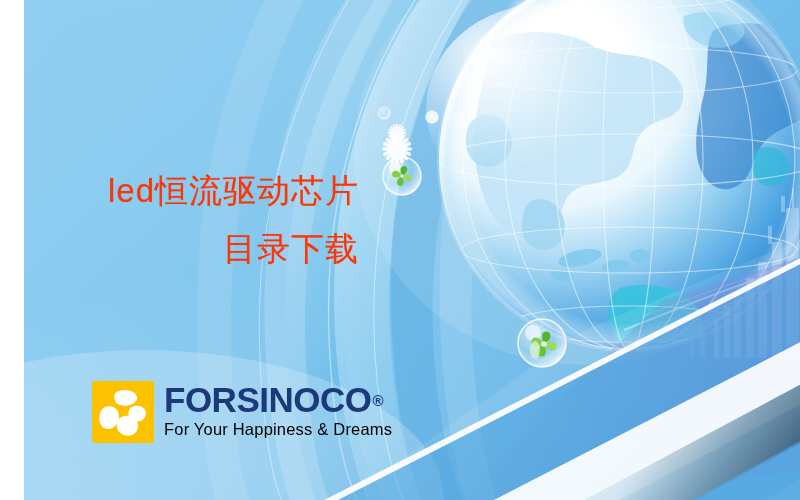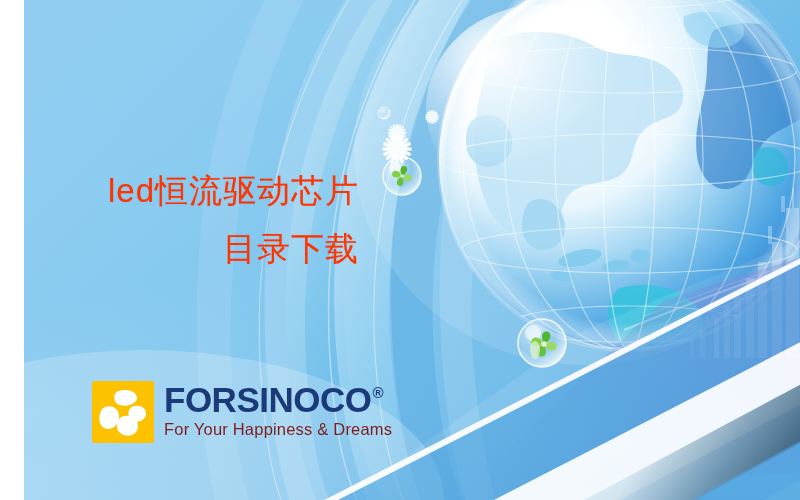--- a/index.html
+++ b/index.html
@@ -58,42 +58,42 @@
     background: #fcc200;
     border-radius: 3px;
     flex: 0 0 auto;
   }
   .logo-wordmark {
     margin-left: 10px;
     padding-top: 2px;
   }
   .logo-name-row {
     display: flex;
-    align-items: flex-start;
+    align-items: center;
     line-height: 1;
   }
   .logo-name {
     color: #1c3a79;
     font-family: "Liberation Sans", sans-serif;
     font-weight: bold;
     font-size: 35px;
     letter-spacing: -0.5px;
     line-height: 0.95;
   }
   .logo-reg {
     color: #1c3a79;
     font-family: "Liberation Sans", sans-serif;
     font-size: 15px;
     font-weight: bold;
     line-height: 1;
     margin-top: 2px;
     margin-left: 1px;
   }
   .logo-tagline {
-    color: #7f1d1d;
+    color: #000000;
     font-family: "Liberation Sans", sans-serif;
     font-size: 16.5px;
     letter-spacing: 0.2px;
     margin-top: 4px;
     white-space: nowrap;
   }
 </style>
 </head>
 <body>
 

